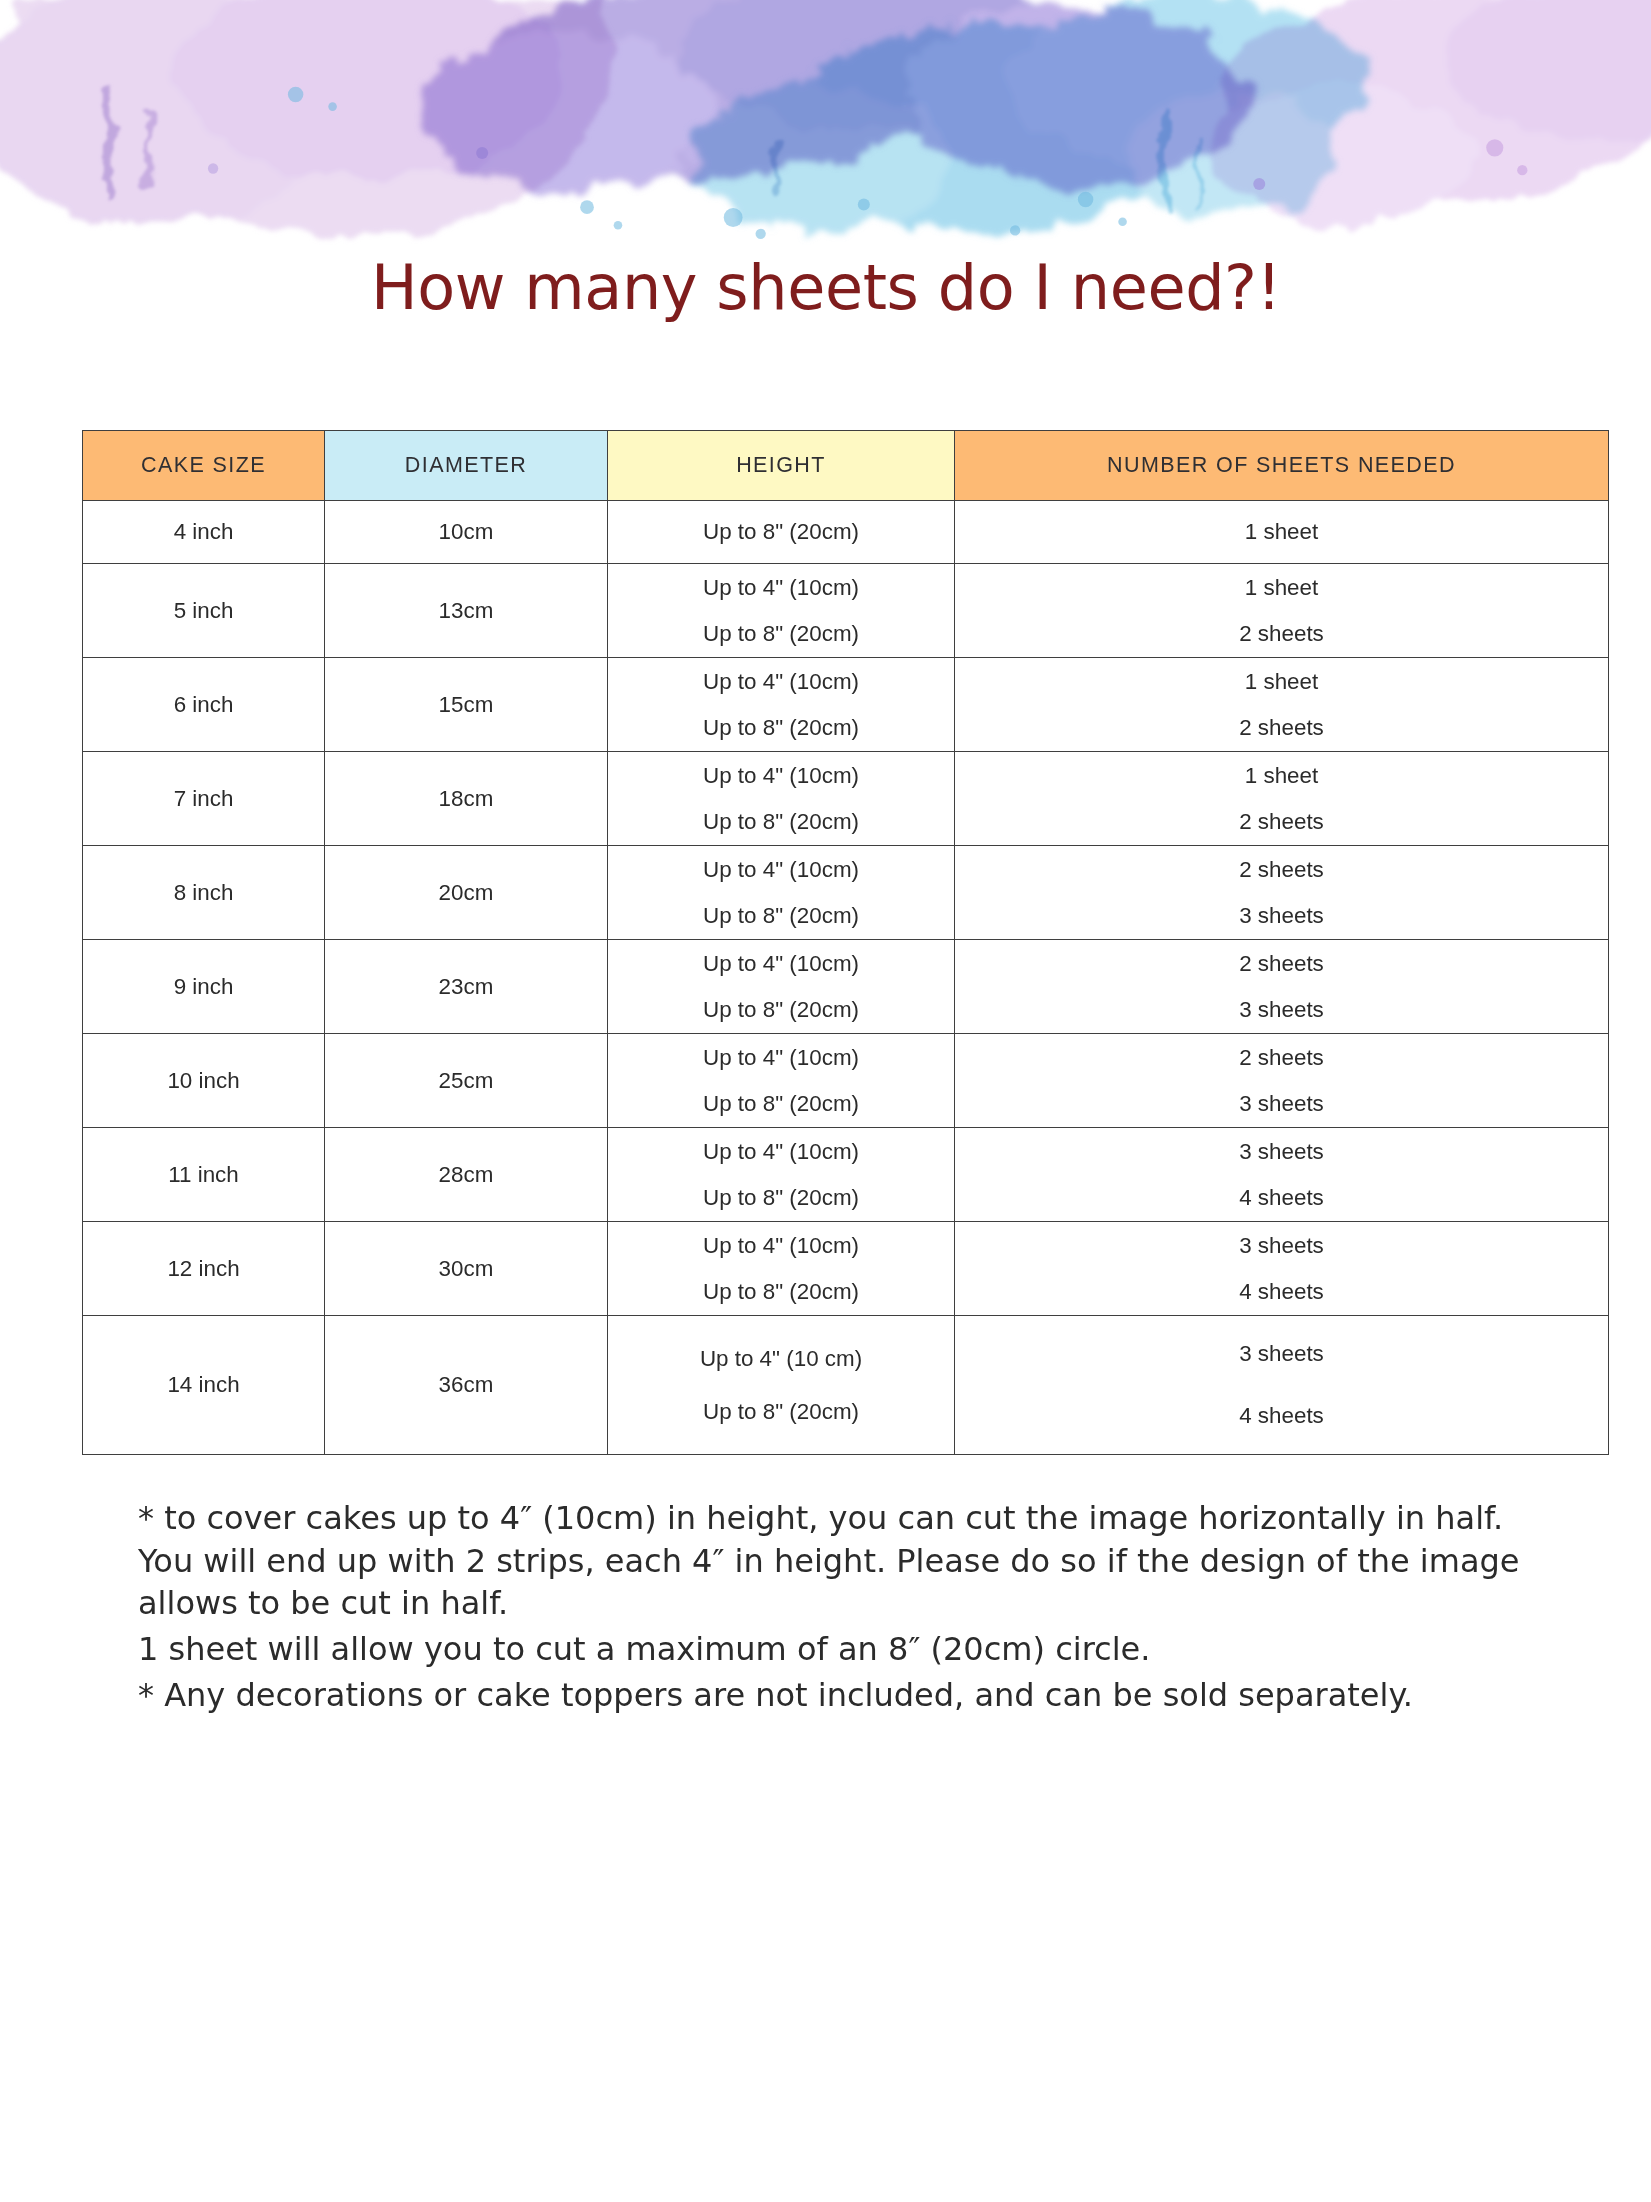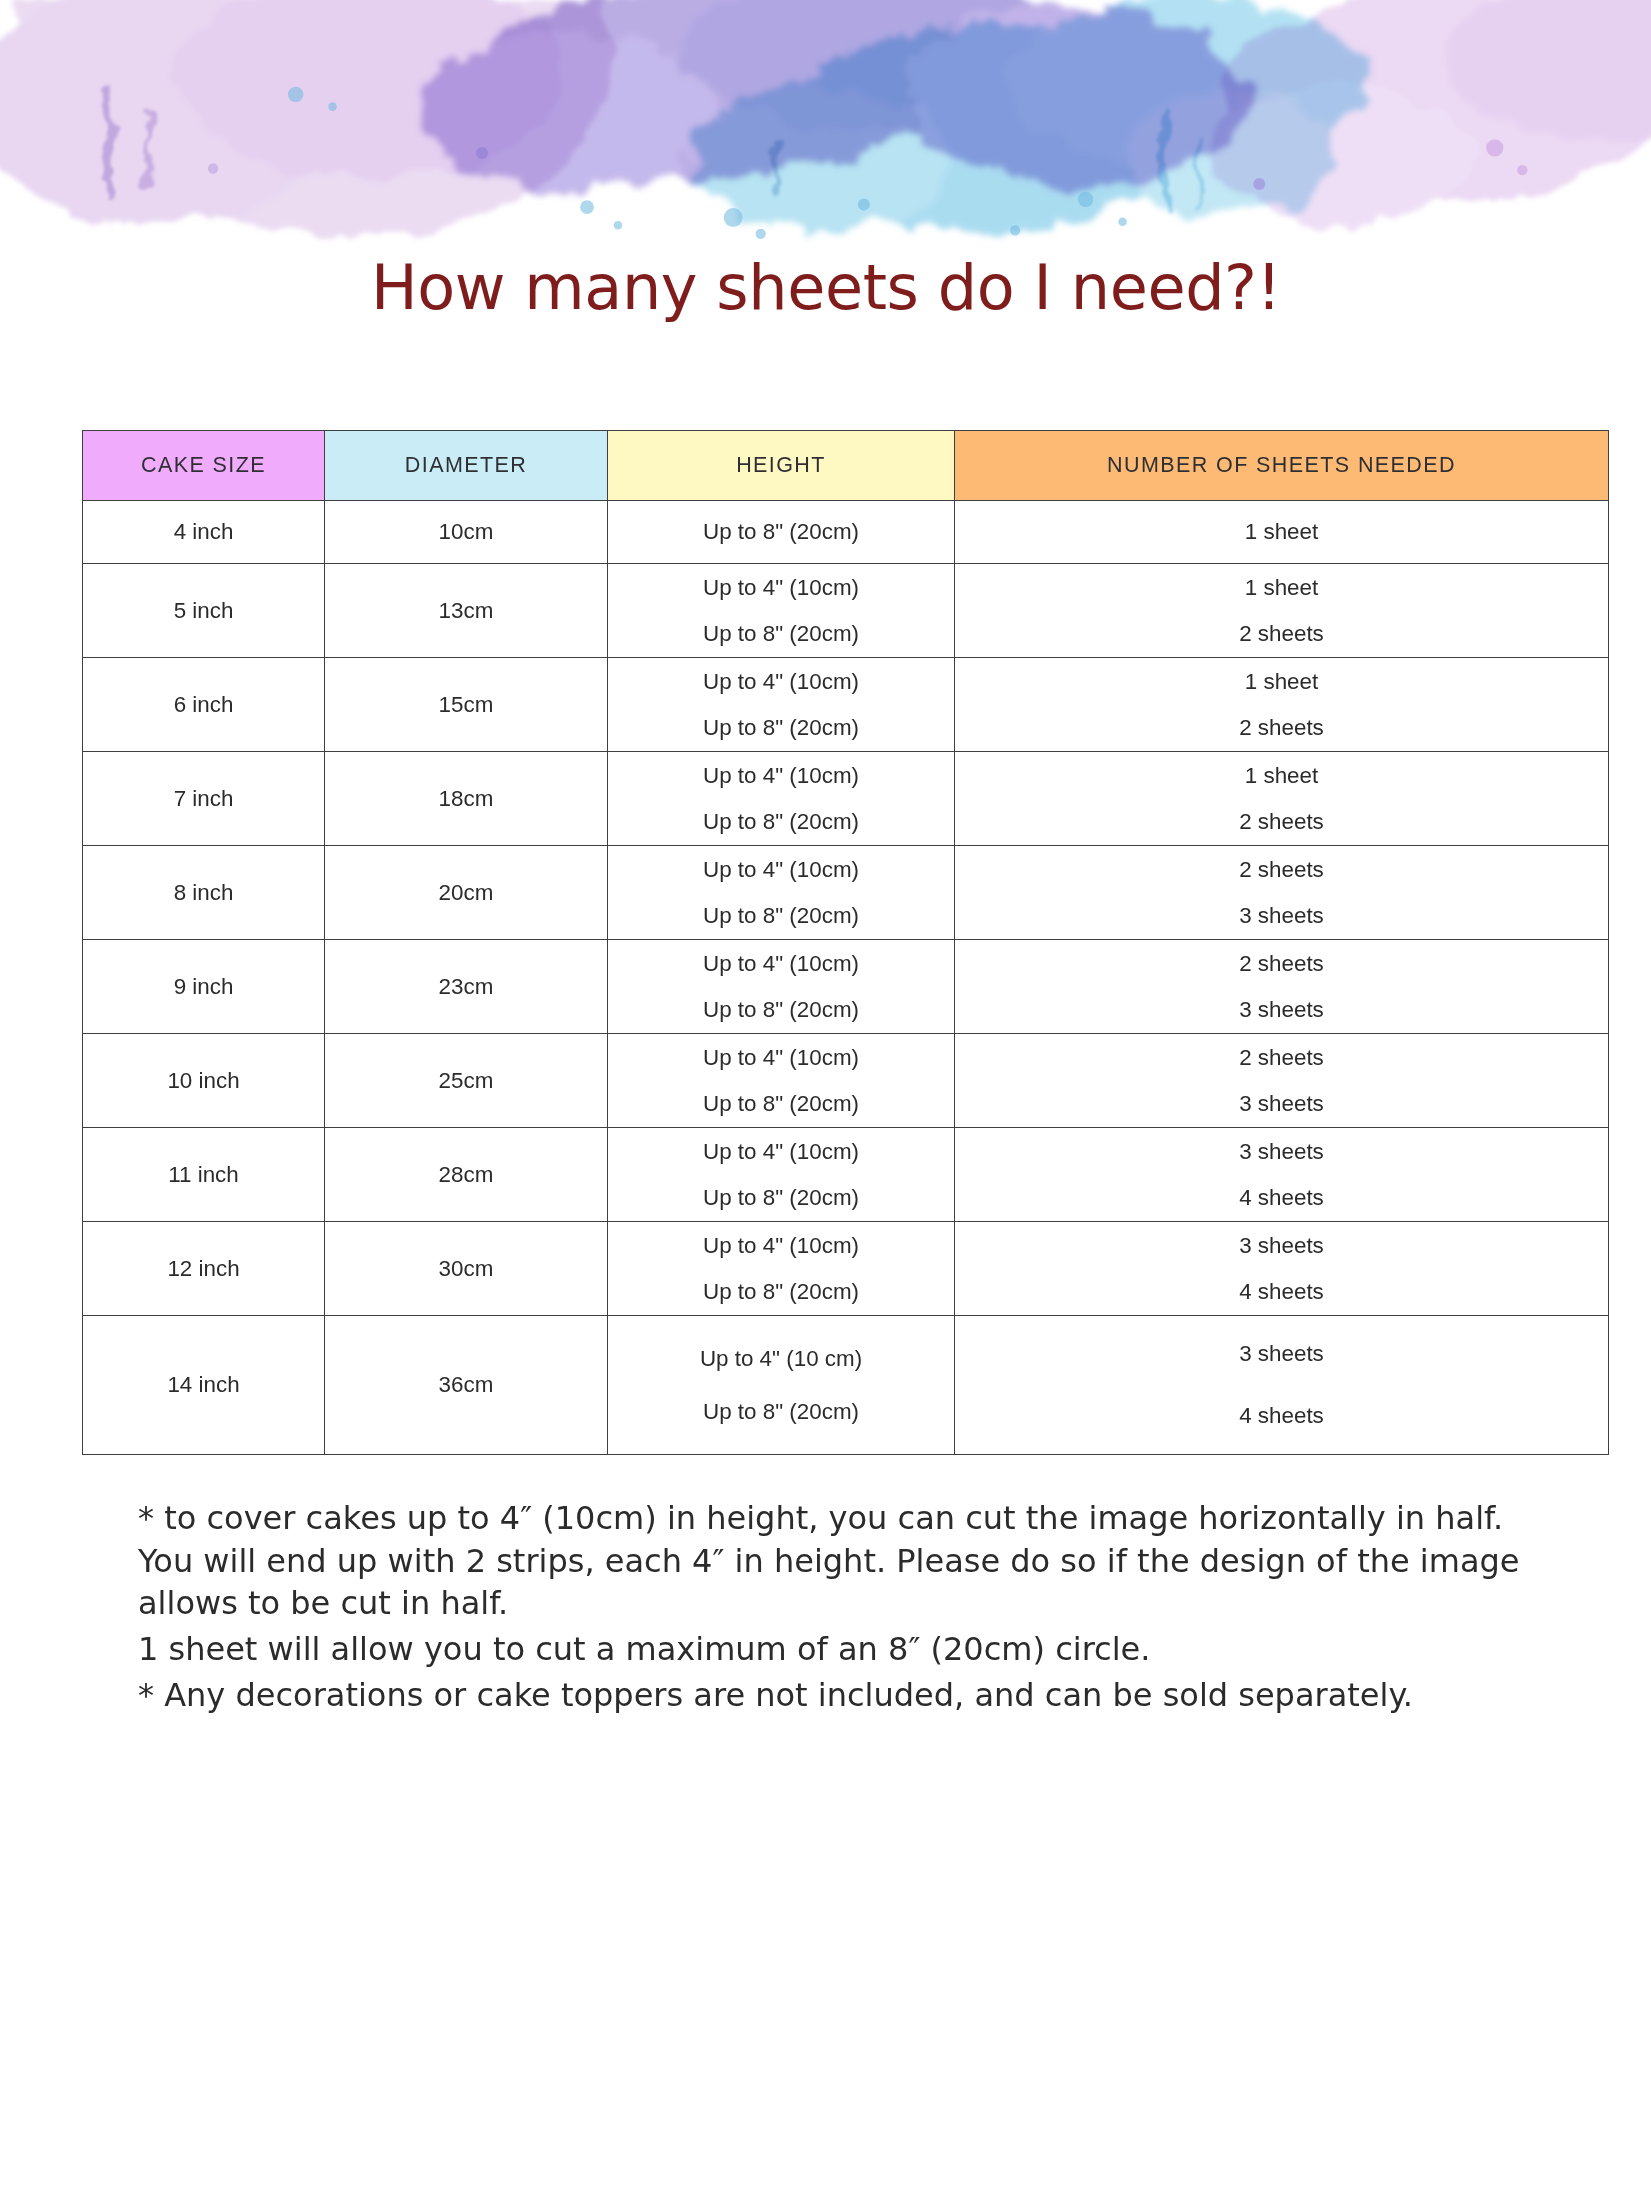--- a/index.html
+++ b/index.html
@@ -58,21 +58,21 @@
     text-align: center;
     vertical-align: middle;
   }
   table.sheets th {
     height: 67px;
     font-weight: 400;
     font-size: 21.5px;
     letter-spacing: 1.4px;
     color: #2f2f33;
   }
-  th.col-cake { background: #f0abfc; width: 239px; margin-top: 39px; }
+  th.col-cake { background: #fdba74; width: 239px; margin-top: 39px; }
   th.col-diam { background: #c9ecf6; width: 280px; }
   th.col-height { background: #fef9c3; width: 344px; }
   th.col-sheets { background: #fdba74; width: 651px; }
 
   table.sheets td {
     font-size: 22.4px;
     color: #2b2b2b;
     padding: 0;
   }
   td.size-cell, td.diam-cell {

